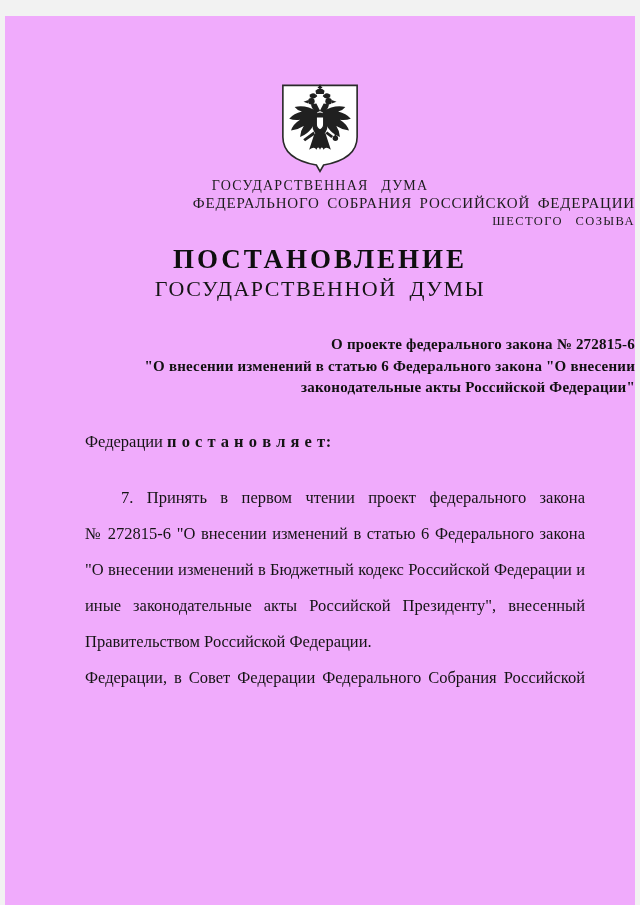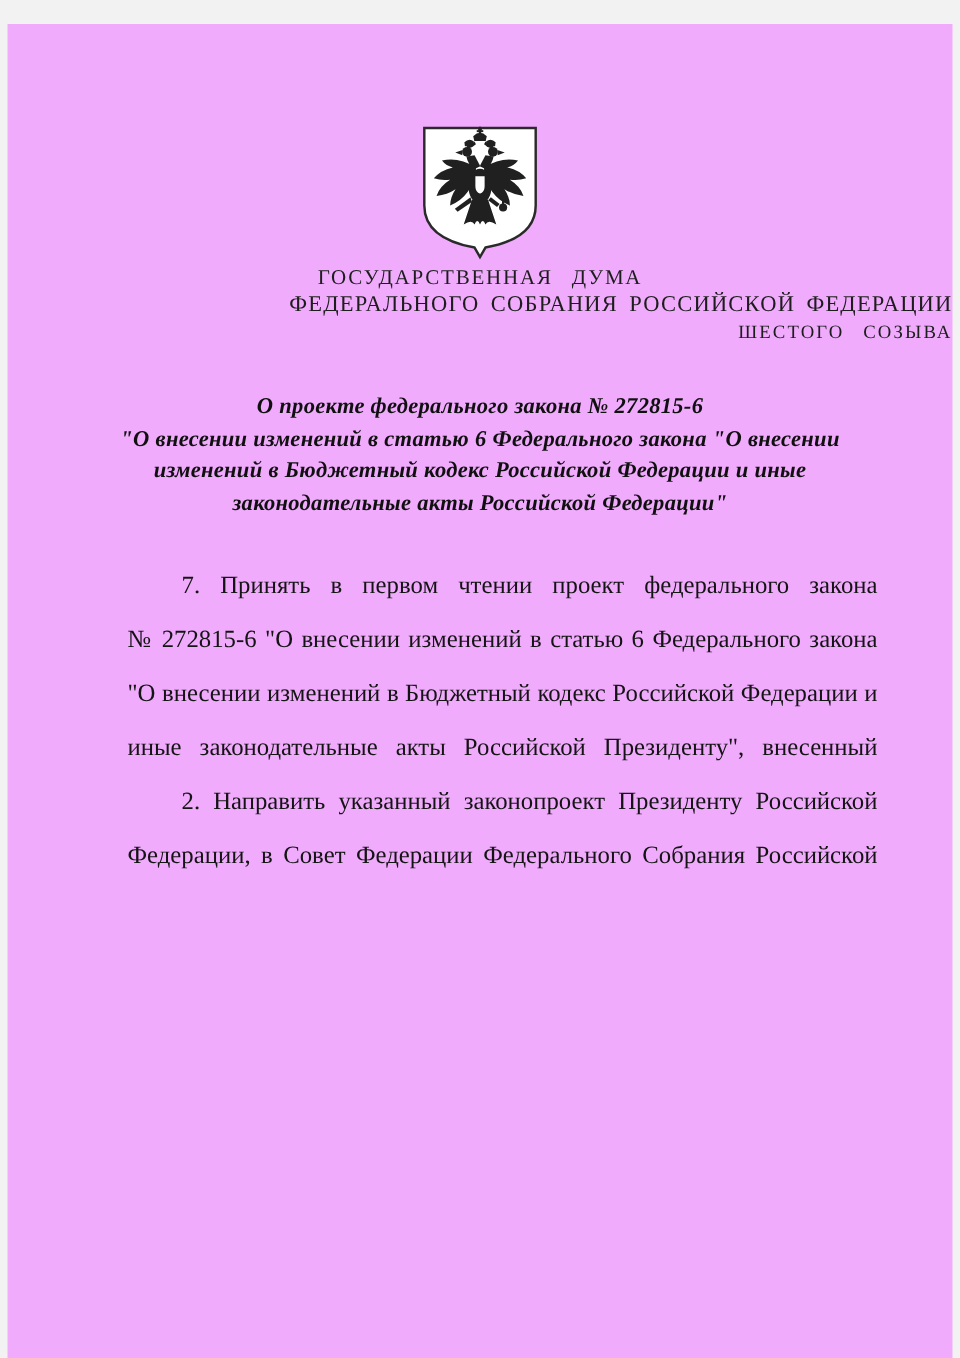--- a/index.html
+++ b/index.html
@@ -56,27 +56,26 @@
     margin-top:1px;
     text-align:center;
     font-size:22px;
     letter-spacing:1.5px;
     word-spacing:6px;
     color:#151515;
   }
   
   .subject{
     margin-top:32px;
-    text-align:center;
+    text-align:right;
     font-size:15px;
     font-weight:bold;
     line-height:21.5px;
     letter-spacing:0.2px;
     color:#101010;
-    font-style:italic;
   }
   
   .body{
     margin:25px 60px 0 80px;
     width:500px;
     font-size:16.5px;
     line-height:36px;
     color:#141414;
   }
   .bl{white-space:nowrap;}
@@ -134,32 +133,34 @@
       <rect x="64.2" y="60.4" width="1.6" height="3"></rect>
     </g>
 
     <path d="M44,42 h8 v8 q0,4.5 -4,6 q-4,-1.5 -4,-6 z" fill="#ffffff" stroke="#202020" stroke-width="1.2"></path>
   </svg>
 
   <div class="org1">ГОСУДАРСТВЕННАЯ ДУМА</div>
   <div class="org2">ФЕДЕРАЛЬНОГО СОБРАНИЯ РОССИЙСКОЙ ФЕДЕРАЦИИ</div>
   <div class="org3">ШЕСТОГО СОЗЫВА</div>
 
+  <div class="doctype">ПОСТАНОВЛЕНИЕ</div>
+  <div class="docorg">ГОСУДАРСТВЕННОЙ ДУМЫ</div>
 
   <div class="subject">
     <div>О проекте федерального закона № 272815-6</div>
     <div>"О внесении изменений в статью 6 Федерального закона "О внесении</div>
-    <div>изменений в Бюджетный кодекс Российской Федерации и иные</div>
     <div>законодательные акты Российской Федерации"</div>
   </div>
 
   <div class="body">
+    <div class="bl"><span>Федерации</span> <span class="decree">п о с т а н о в л я е т:</span></div>
 
     <div class="bl jl ind pgap">7. Принять в первом чтении проект федерального закона</div>
     <div class="bl jl">№ 272815-6 "О внесении изменений в статью 6 Федерального закона</div>
     <div class="bl jl">"О внесении изменений в Бюджетный кодекс Российской Федерации и</div>
     <div class="bl jl">иные законодательные акты Российской Президенту", внесенный</div>
+    <div class="bl">Правительством Российской Федерации.</div>
 
-    <div class="bl jl ind">2. Направить указанный законопроект Президенту Российской</div>
     <div class="bl jl">Федерации, в Совет Федерации Федерального Собрания Российской</div>
   </div>
 
 </div>
 
 </body></html>

